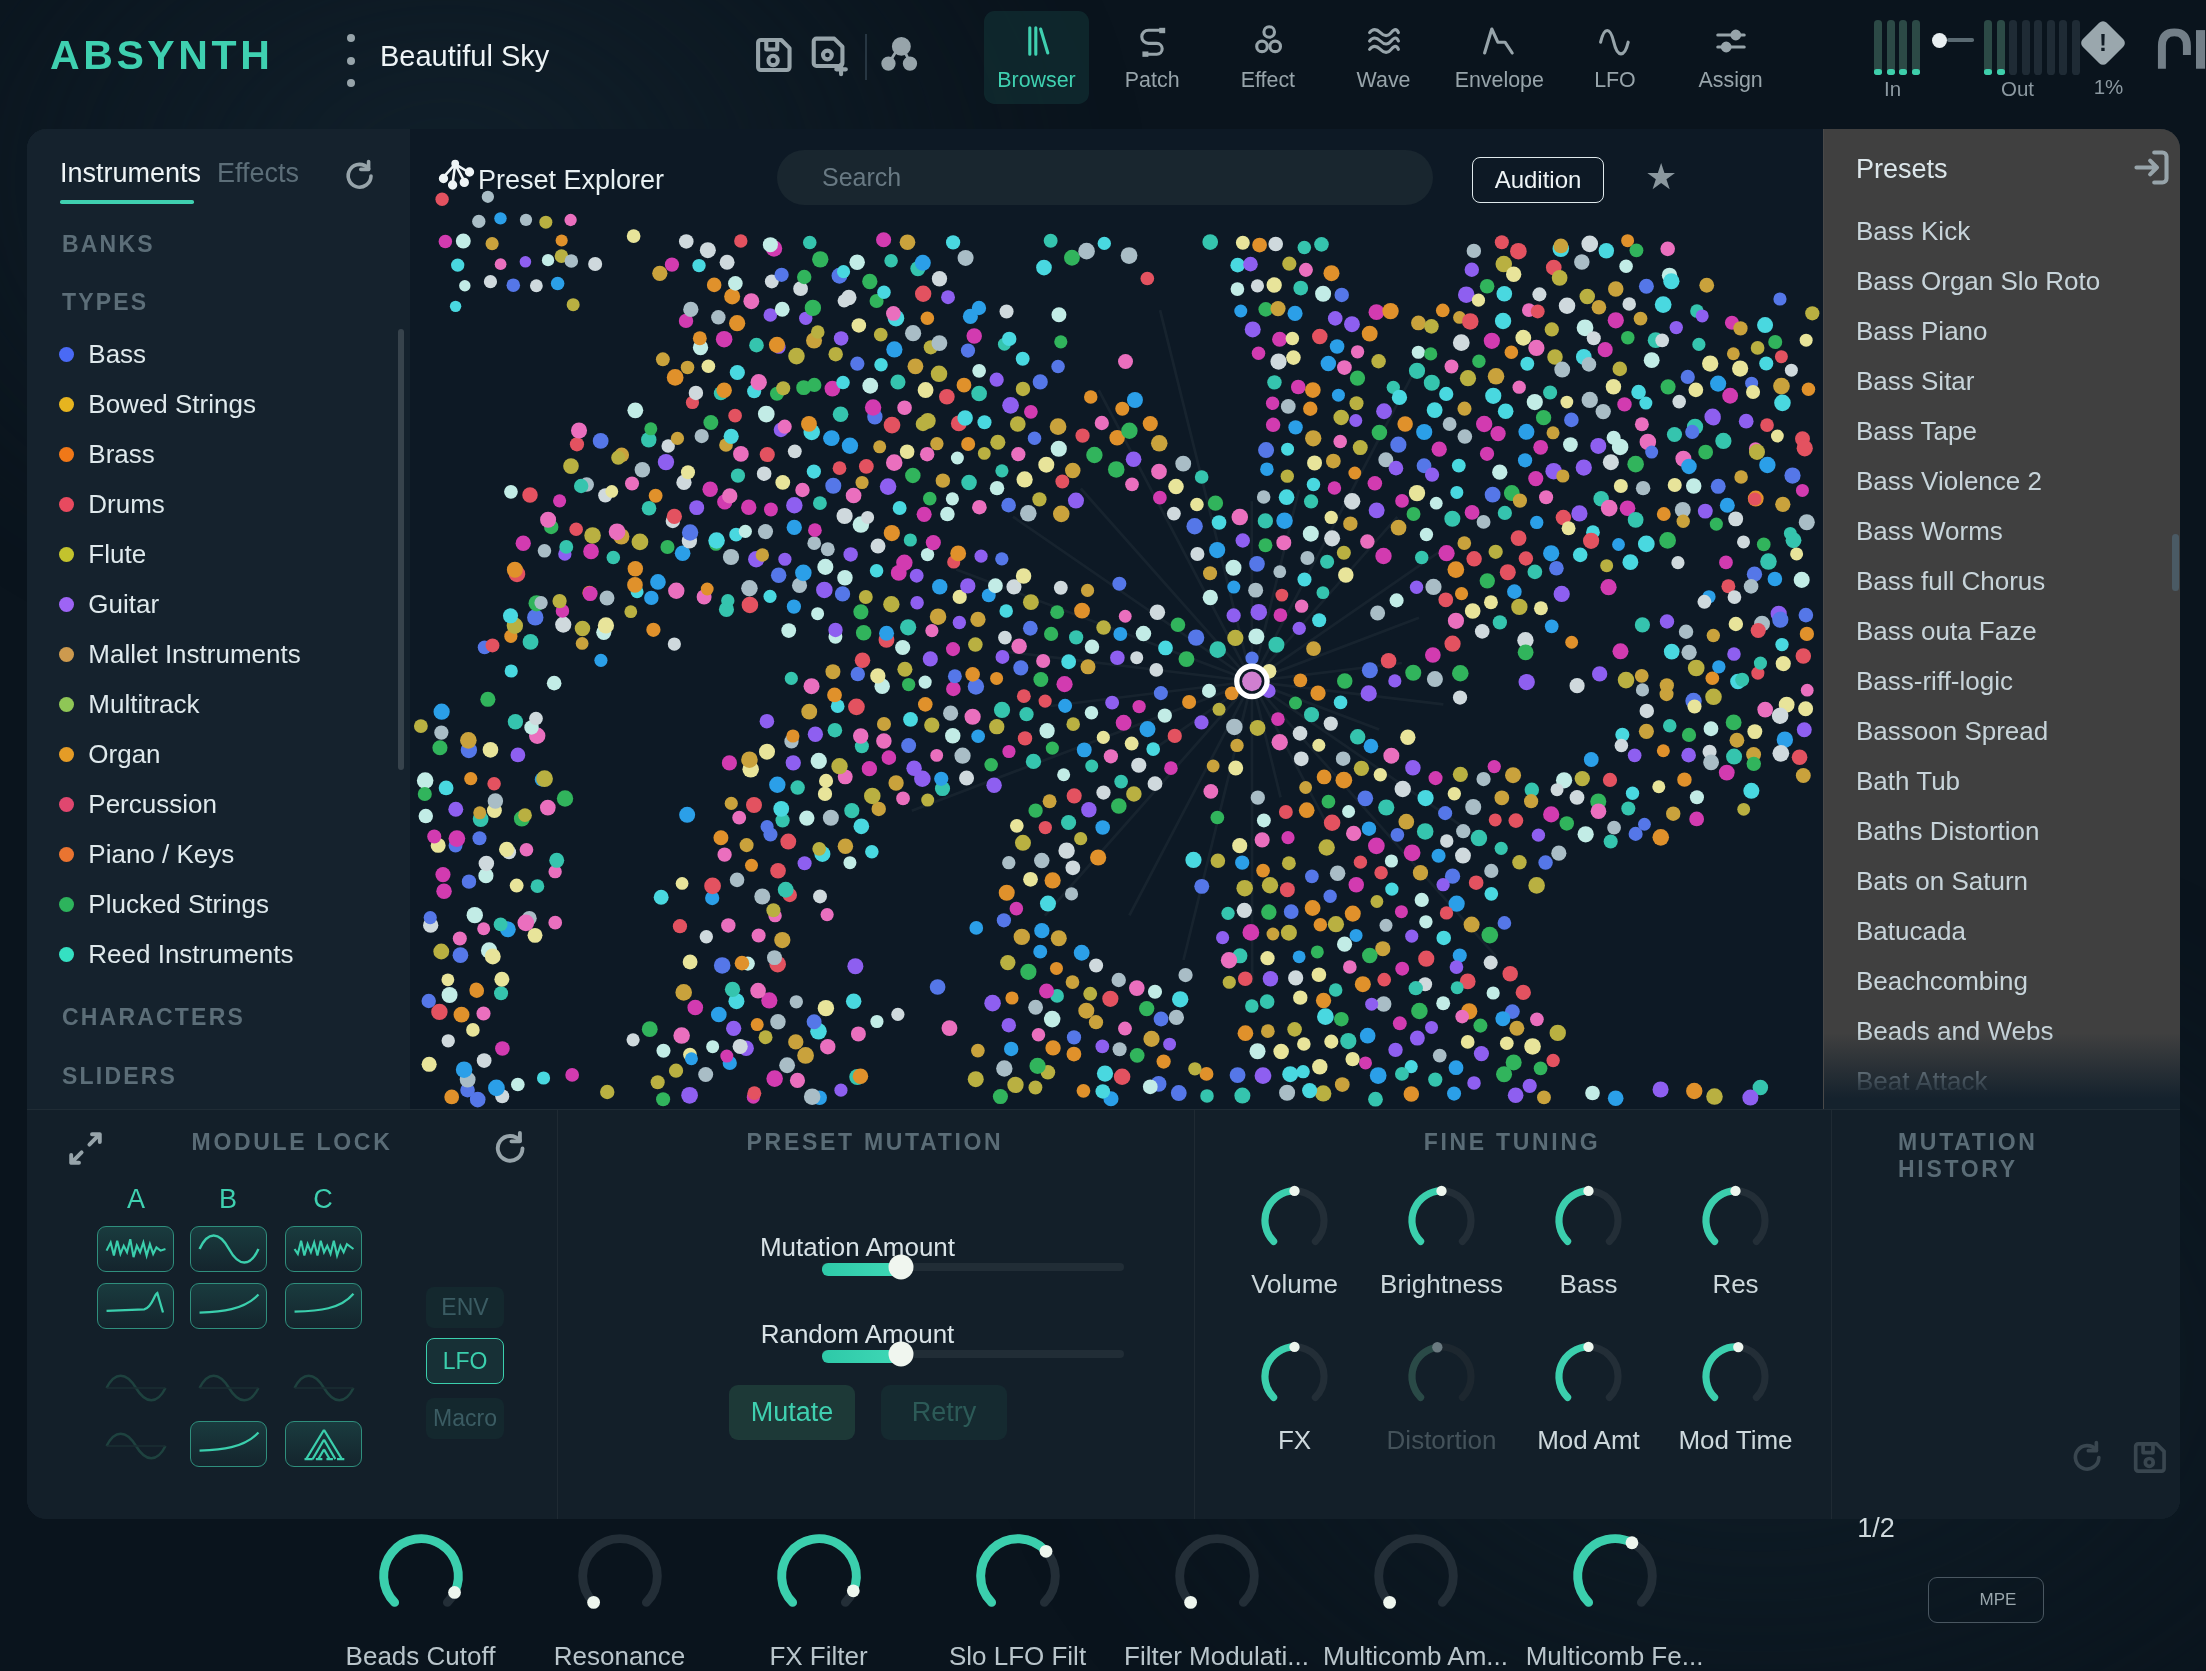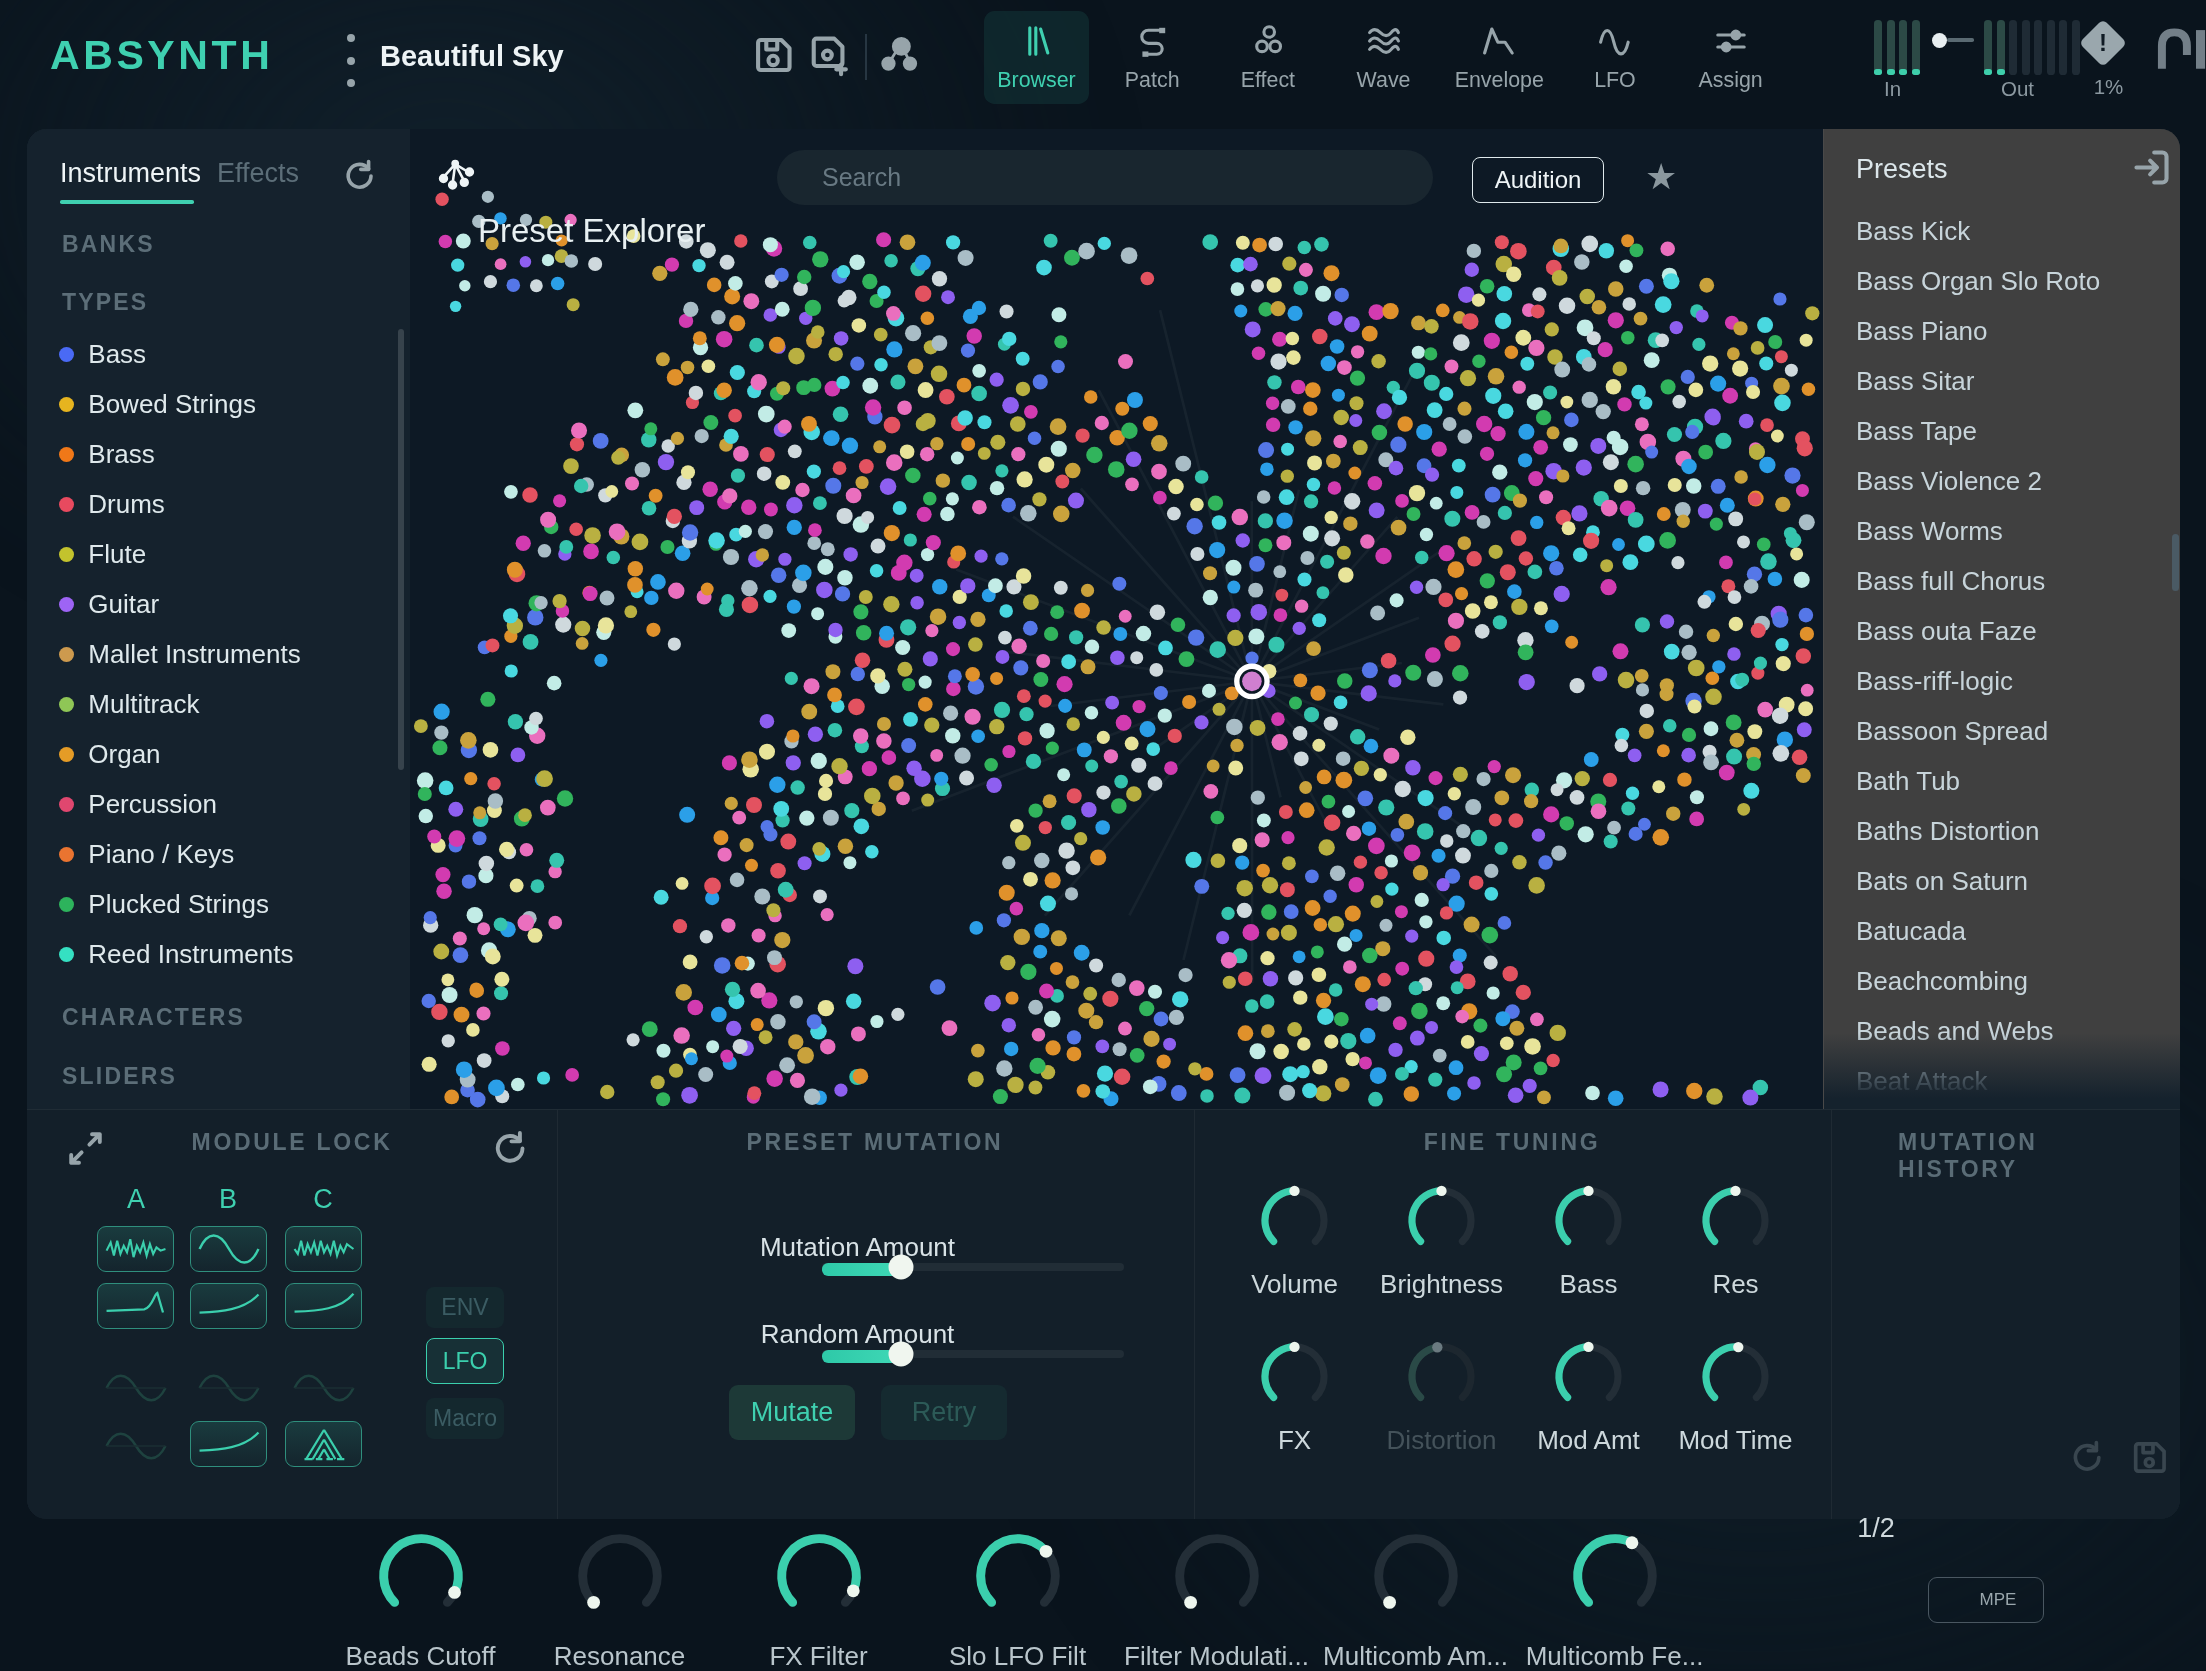--- a/index.html
+++ b/index.html
@@ -7,21 +7,21 @@
        font-family:"Liberation Sans", sans-serif;color:#e8f0f2;}
   .bgglow{position:absolute;border-radius:50%;filter:blur(53px);pointer-events:none;}
   .g1{left:-178px;top:-267px;width:1248px;height:891px;background:radial-gradient(closest-side,#11202b,transparent);}
   .g2{right:-267px;bottom:-178px;width:1426px;height:980px;background:radial-gradient(closest-side,#0f1d27,transparent);}
 
   
   .topbar{position:absolute;left:0;top:0;width:2206px;height:129px;margin-left:16px;}
   .logo{position:absolute;left:34px;top:32px;font-size:41px;font-weight:800;letter-spacing:3.6px;color:#3fd0b0;}
   .kebab{position:absolute;left:331px;top:34px;width:9px;height:53px;display:flex;flex-direction:column;justify-content:space-between;}
   .kebab i{width:8px;height:8px;border-radius:50%;background:#97a4aa;display:block;}
-  .preset-title{position:absolute;left:364px;top:40px;font-size:29px;color:#eef4f6;font-weight:bold;}
+  .preset-title{position:absolute;left:364px;top:40px;font-size:29px;color:#eef4f6;}
   .tico{position:absolute;top:32px;}
   .tdivider{position:absolute;left:849px;top:34px;width:1.8px;height:46px;background:#273642;}
   .tabs{position:absolute;left:968px;top:10.7px;display:flex;gap:10.7px;}
   .tab{width:105px;height:93px;display:flex;flex-direction:column;align-items:center;justify-content:flex-start;
        padding-top:12.5px;box-sizing:border-box;border-radius:10.7px;cursor:pointer;}
   .tab .tablabel{font-size:21.4px;color:#97a4aa;margin-top:9px;}
   .tab svg{stroke:#97a4aa;fill:none;stroke-width:2.6;stroke-linecap:round;stroke-linejoin:round;}
   .tab.active{background:rgba(62,207,174,0.10);}
   .tab.active .tablabel{color:#3fd0b0;}
   .tab.active svg{stroke:#3fd0b0;}
@@ -56,21 +56,21 @@
   .sb-refresh{position:absolute;left:314px;top:28.5px;}
   .sb-header{position:absolute;left:35px;font-size:23px;font-weight:700;letter-spacing:2.2px;color:#5c6e78;}
   .typelist{position:absolute;left:32px;top:200px;width:321px;}
   .typerow{height:50px;display:flex;align-items:center;gap:14.3px;cursor:pointer;}
   .typerow .dot{width:15px;height:15px;border-radius:50%;flex:0 0 auto;}
   .typerow .tlabel{font-size:26px;color:#dfe9ec;white-space:nowrap;}
   .sb-scroll{position:absolute;left:371px;top:200px;width:6.2px;height:441px;border-radius:3.6px;background:#37434c;}
 
   
   .exp-icon{position:absolute;left:410px;top:30px;}
-  .exp-title{position:absolute;left:451px;top:36px;font-size:33px;color:#e8f0f2;margin-top:47px;}
+  .exp-title{position:absolute;left:451px;top:36px;font-size:27px;color:#e8f0f2;}
   .search{position:absolute;left:750px;top:21.4px;width:656px;height:55px;border-radius:28px;background:#19262f;display:flex;align-items:center;}
   .search input{background:transparent;border:none;outline:none;margin-left:43px;font-size:25px;color:#cfdade;width:570px;
                 font-family:"Liberation Sans",sans-serif;}
   .search input::placeholder{color:#687983;}
   .audition{position:absolute;left:1445px;top:28px;width:132px;height:46px;border:1.8px solid #dfe9ec;border-radius:8px;
             display:flex;align-items:center;justify-content:center;font-size:24px;color:#eef4f6;box-sizing:border-box;cursor:pointer;}
   .fav{position:absolute;left:1618px;top:27px;font-size:36px;color:#8a979e;cursor:pointer;}
 
   
   .presets-header{position:absolute;left:32px;top:25px;font-size:27px;color:#dce6ea;}

